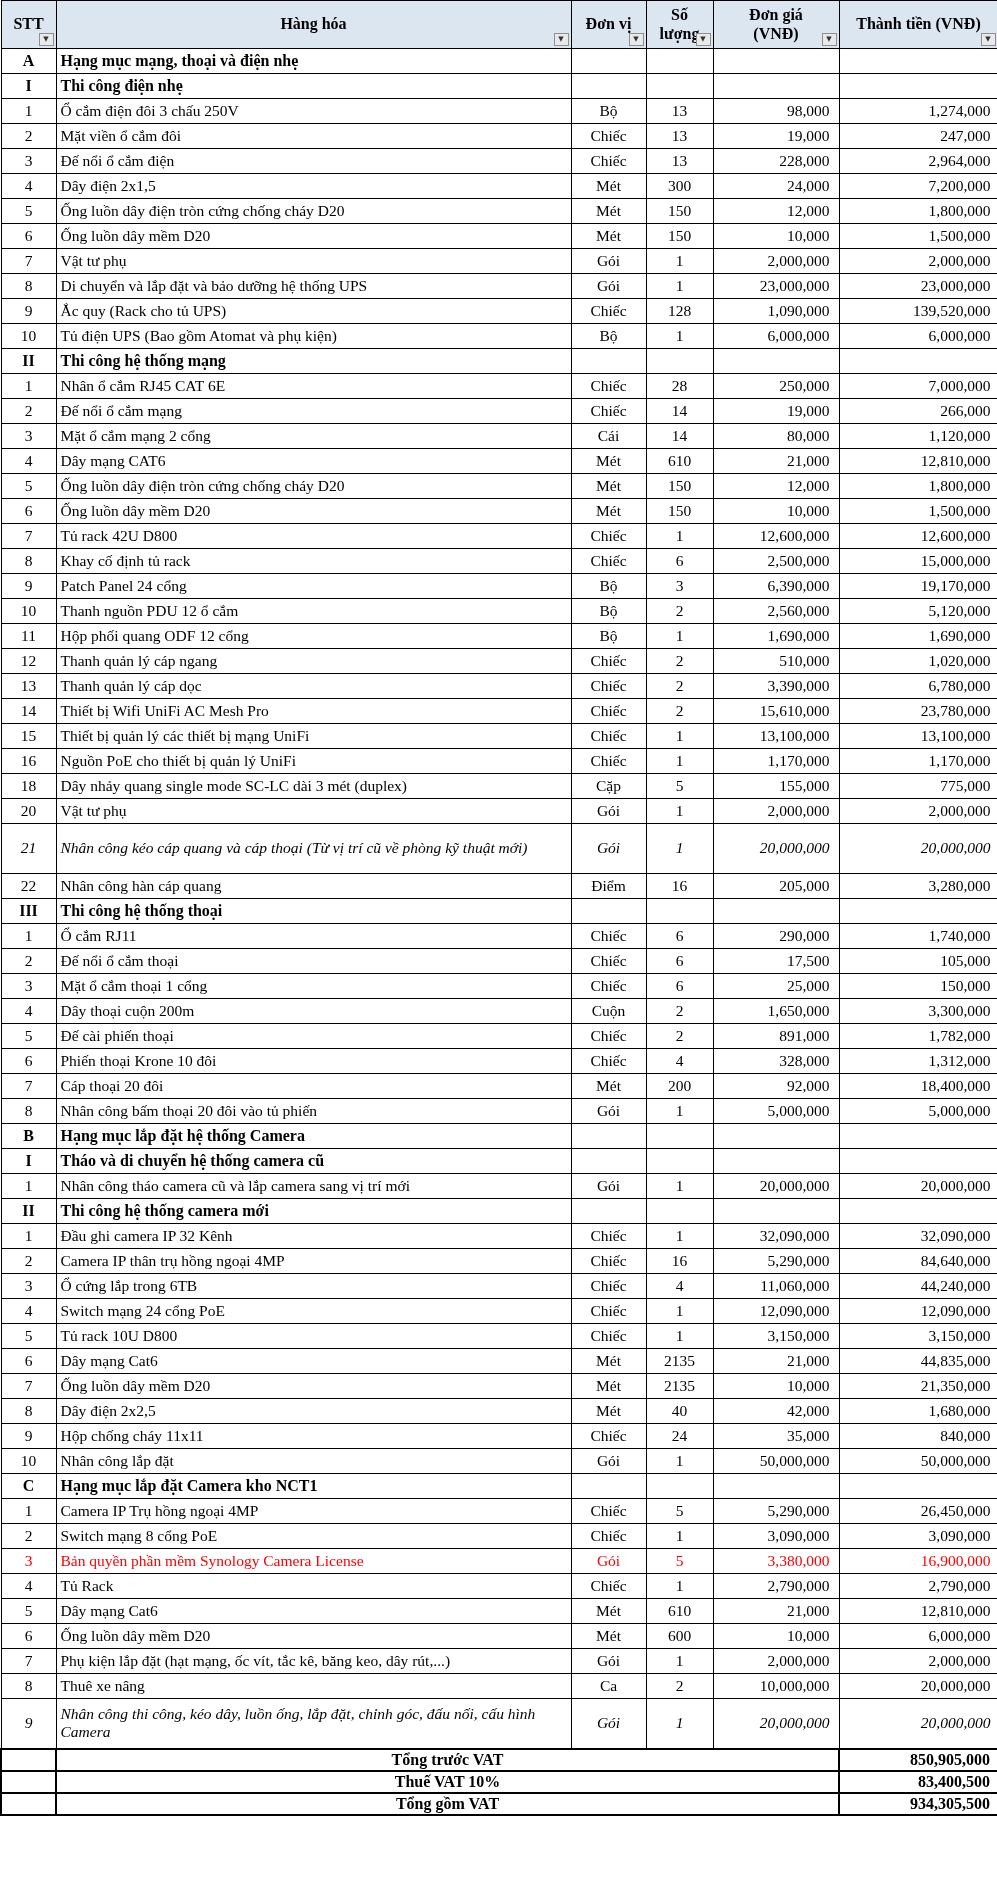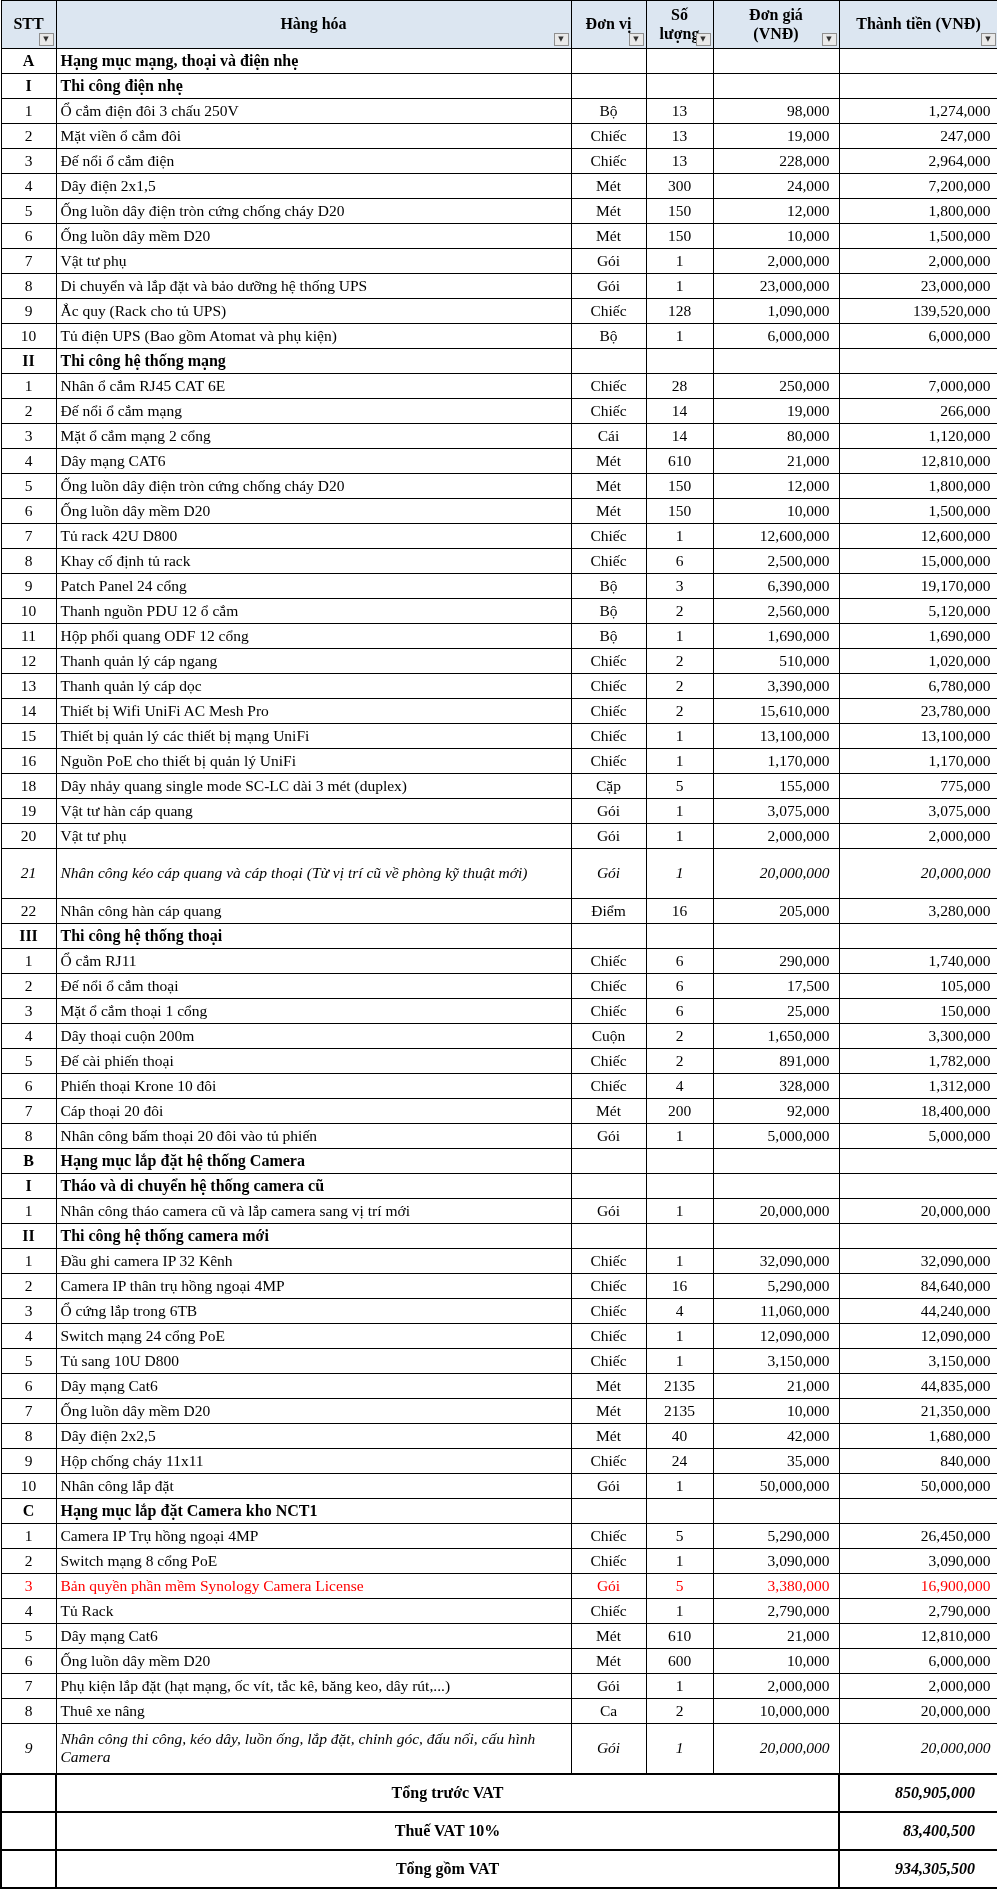--- a/index.html
+++ b/index.html
@@ -51,28 +51,28 @@
 
   .c-stt{text-align:center;}
   .c-name{text-align:left;padding-left:4px;}
   .c-unit{text-align:center;}
   .c-qty{text-align:center;}
   .c-price{text-align:right;padding-right:9px;}
   .c-total{text-align:right;padding-right:7px;}
 
   tfoot td{
     border:2px solid var(--grid);
-    height:38px;
+    height:22px;
     font-weight:bold;
     font-size:16px;
     vertical-align:middle;
     padding:1px 3px;
   }
   tfoot .f-label{text-align:center;}
-  tfoot .f-value{text-align:right;padding-right:22px;font-style:italic;}
+  tfoot .f-value{text-align:right;padding-right:7px;}
 </style>
 </head>
 <body>
 
 <table>
   <colgroup>
     <col class="w-stt">
       <col class="w-name">
       <col class="w-unit">
     <col class="w-qty">
@@ -344,28 +344,20 @@
       </tr>
       <tr class="">
         <td class="c-stt">18</td>
         <td class="c-name">Dây nhảy quang single mode SC-LC dài 3 mét (duplex)</td>
         <td class="c-unit">Cặp</td>
         <td class="c-qty">5</td>
         <td class="c-price">155,000</td>
         <td class="c-total">775,000</td>
       </tr>
       <tr class="">
-        <td class="c-stt">19</td>
-        <td class="c-name">Vật tư hàn cáp quang</td>
-        <td class="c-unit">Gói</td>
-        <td class="c-qty">1</td>
-        <td class="c-price">3,075,000</td>
-        <td class="c-total">3,075,000</td>
-      </tr>
-      <tr class="">
         <td class="c-stt">20</td>
         <td class="c-name">Vật tư phụ</td>
         <td class="c-unit">Gói</td>
         <td class="c-qty">1</td>
         <td class="c-price">2,000,000</td>
         <td class="c-total">2,000,000</td>
       </tr>
       <tr class="tall">
         <td class="c-stt">21</td>
         <td class="c-name">Nhân công kéo cáp quang và cáp thoại (Từ vị trí cũ về phòng kỹ thuật mới)</td>
@@ -513,21 +505,21 @@
       <tr class="">
         <td class="c-stt">4</td>
         <td class="c-name">Switch mạng 24 cổng PoE</td>
         <td class="c-unit">Chiếc</td>
         <td class="c-qty">1</td>
         <td class="c-price">12,090,000</td>
         <td class="c-total">12,090,000</td>
       </tr>
       <tr class="">
         <td class="c-stt">5</td>
-        <td class="c-name">Tủ sang 10U D800</td>
+        <td class="c-name">Tủ rack 10U D800</td>
         <td class="c-unit">Chiếc</td>
         <td class="c-qty">1</td>
         <td class="c-price">3,150,000</td>
         <td class="c-total">3,150,000</td>
       </tr>
       <tr class="">
         <td class="c-stt">6</td>
         <td class="c-name">Dây mạng Cat6</td>
         <td class="c-unit">Mét</td>
         <td class="c-qty">2135</td>

